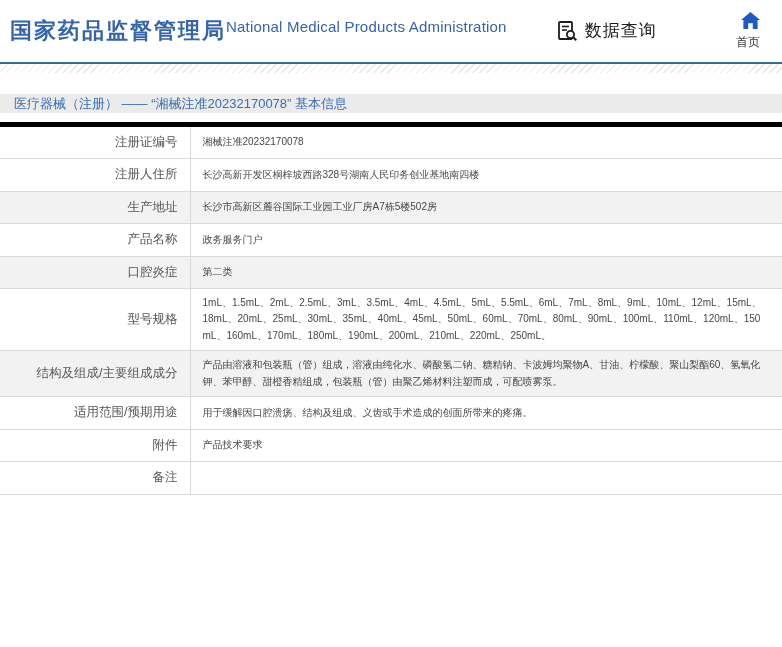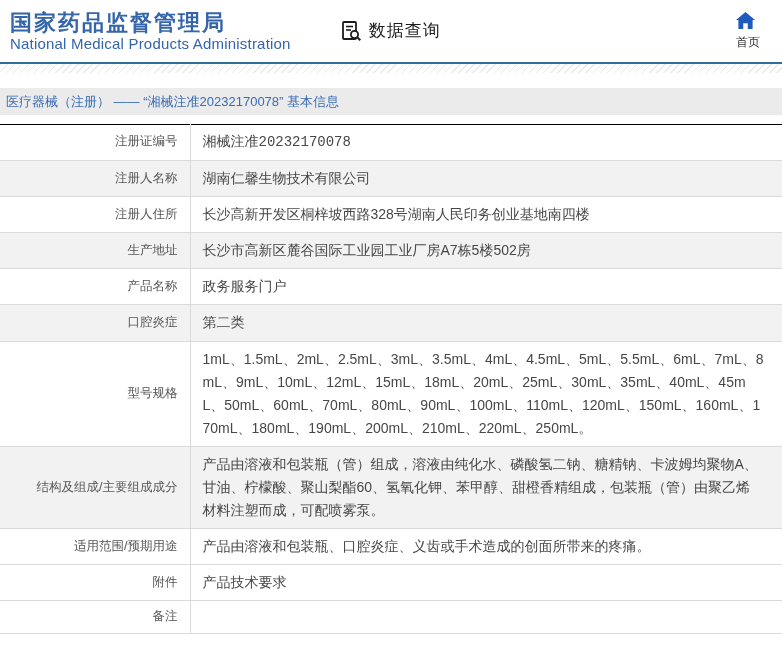--- a/index.html
+++ b/index.html
@@ -10,78 +10,78 @@
     overflow: hidden;
   }
   
   .header {
     height: 62px;
     display: flex;
     align-items: center;
     background: #fff;
     padding: 0 22px 0 10px;
   }
-  .logo { display: flex; flex-direction: column; cursor: pointer; }
+  .logo { display: flex; cursor: pointer; }
   .logo-title {
     color: #3465ab; font-size: 22px; font-weight: bold; letter-spacing: 2px;
     line-height: 1.15;
   }
   .logo-sub { color: #3465ab; font-size: 15px; letter-spacing: 0.2px; }
   .dataquery {
     display: flex; align-items: flex-start; gap: 6px;
     margin-left: 48px; cursor: pointer;
   }
   .dataquery-label { font-size: 17px; color: #1c1c1c; font-weight: 500; letter-spacing: 1px; }
   .header-spacer { flex: 1; }
   .hnav { display: flex; gap: 38px; }
   .hnav-item {
-    display: flex; flex-direction: column; align-items: flex-start; gap: 4px;
+    display: flex; flex-direction: column; align-items: flex-end; gap: 4px;
     cursor: pointer;
   }
   .hnav-item .lbl { font-size: 12px; color: #333; white-space: nowrap; }
   
   .blue-rule { height: 2px; background: #2e6e99; }
   .hatch {
     height: 9px;
     background: repeating-linear-gradient(135deg, #e9e9e9 0 1px, #ffffff 1px 5px);
   }
   
   .breadcrumb {
-    margin-top: 15px;
-    height: 27px;
+    margin-top: 21px;
+    height: 19px;
     background: #ebebeb;
     display: flex; align-items: center;
-    padding-left: 6px;
+    padding-left: 14px;
     font-size: 13px;
     color: #3a6cb4;
   }
   
   .tbl-wrap { margin-top: 9px; }
   table.info {
     width: 100%;
     border-collapse: collapse;
     table-layout: fixed;
   }
   table.info tr { border-bottom: 1px solid #dadada; }
-  table.info tr:first-child { border-top: 1px solid #000000; font-family: Liberation Mono, monospace; }
+  table.info tr:first-child { border-top: 5px solid #000000; }
   table.info tr.alt { background: #f2f2f2; }
   table.info th {
     width: 190px;
     font-weight: normal;
     text-align: right;
     vertical-align: middle;
     color: #555;
     font-size: 12.5px;
     padding: 6px 12px 6px 4px;
     border-right: 1px solid #dadada;
     line-height: 1.55;
   }
   table.info td {
     color: #474747;
-    font-size: 14px;
+    font-size: 10px;
     padding: 6px 18px 6px 12px;
     line-height: 1.65;
     vertical-align: middle;
     word-break: break-all;
   }
 </style>
 </head>
 <body>
 
 <div class="header">
@@ -124,24 +124,20 @@
   <span>医疗器械（注册） —— “湘械注准20232170078” 基本信息</span>
 </div>
 
 <div class="tbl-wrap">
   <table class="info">
     <tbody id="rows">
         <tr>
           <th>注册证编号</th>
           <td>湘械注准20232170078</td>
         </tr>
-        <tr class="alt">
-          <th>注册人名称</th>
-          <td>湖南仁馨生物技术有限公司</td>
-        </tr>
         <tr>
           <th>注册人住所</th>
           <td>长沙高新开发区桐梓坡西路328号湖南人民印务创业基地南四楼</td>
         </tr>
         <tr class="alt">
           <th>生产地址</th>
           <td>长沙市高新区麓谷国际工业园工业厂房A7栋5楼502房</td>
         </tr>
         <tr>
           <th>产品名称</th>
@@ -154,21 +150,21 @@
         <tr>
           <th>型号规格</th>
           <td>1mL、1.5mL、2mL、2.5mL、3mL、3.5mL、4mL、4.5mL、5mL、5.5mL、6mL、7mL、8mL、9mL、10mL、12mL、15mL、18mL、20mL、25mL、30mL、35mL、40mL、45mL、50mL、60mL、70mL、80mL、90mL、100mL、110mL、120mL、150mL、160mL、170mL、180mL、190mL、200mL、210mL、220mL、250mL。</td>
         </tr>
         <tr class="alt">
           <th>结构及组成/主要组成成分</th>
           <td>产品由溶液和包装瓶（管）组成，溶液由纯化水、磷酸氢二钠、糖精钠、卡波姆均聚物A、甘油、柠檬酸、聚山梨酯60、氢氧化钾、苯甲醇、甜橙香精组成，包装瓶（管）由聚乙烯材料注塑而成，可配喷雾泵。</td>
         </tr>
         <tr>
           <th>适用范围/预期用途</th>
-          <td>产品由溶液和包装瓶、口腔炎症、义齿或手术造成的创面所带来的疼痛。</td>
+          <td>用于缓解因口腔溃疡、结构及组成、义齿或手术造成的创面所带来的疼痛。</td>
         </tr>
         <tr>
           <th>附件</th>
           <td>产品技术要求</td>
         </tr>
         <tr>
           <th>备注</th>
           <td></td>
         </tr>
       </tbody>

